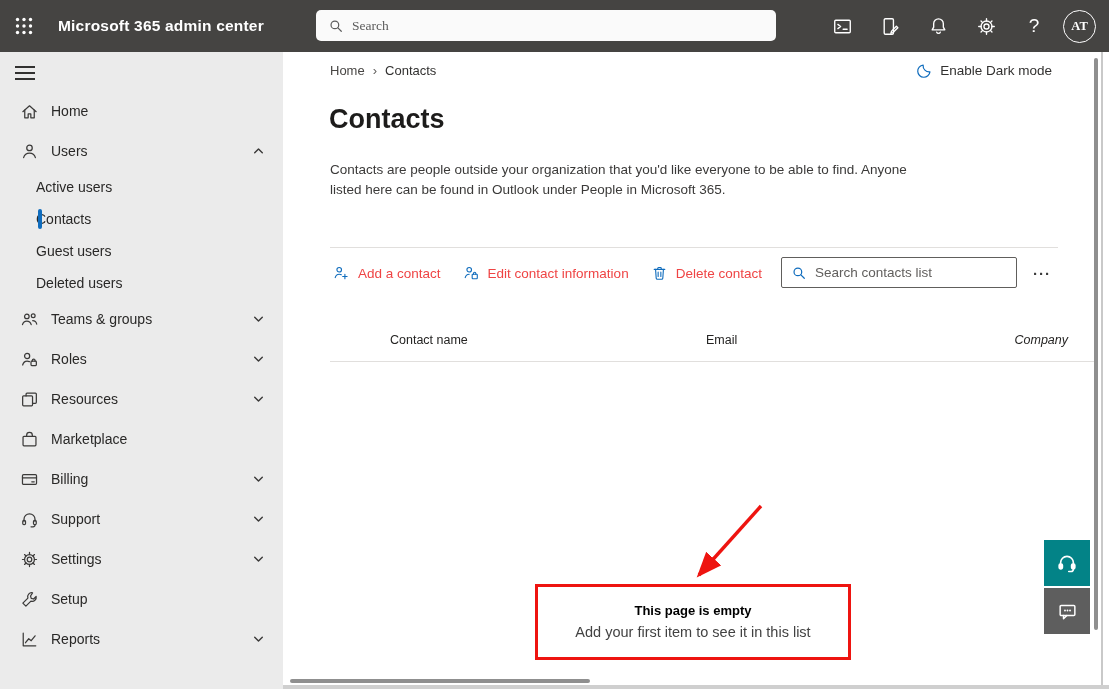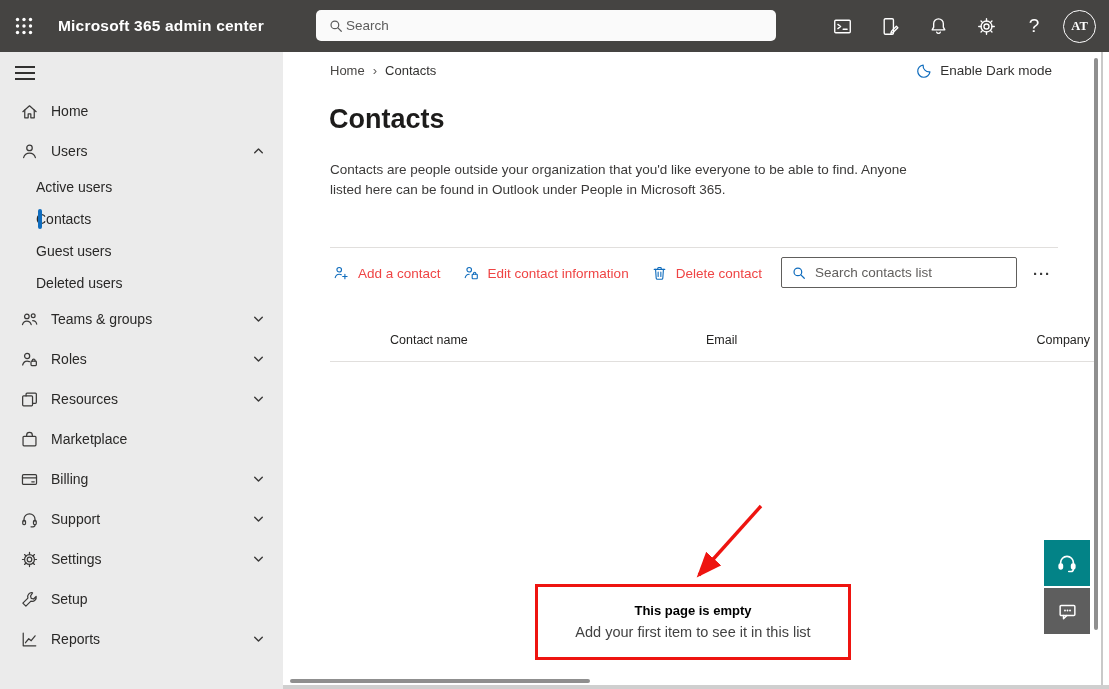--- a/index.html
+++ b/index.html
@@ -8,21 +8,21 @@
   .screen { position:relative; width:1109px; height:689px; overflow:hidden; background:#fff; }
 
   
   .topbar { position:absolute; left:0; top:0; width:1109px; height:52px;
             background:var(--topbar-bg,#454442); display:flex; align-items:center; z-index:30; }
   .waffle { width:48px; height:52px; display:flex; align-items:center; justify-content:center; cursor:pointer; background:none; border:none; }
   .app-title { color:#fff; font-size:15.5px; font-weight:700; margin-left:10px; letter-spacing:.2px; }
   .top-search { position:absolute; left:316px; top:10px; width:460px; height:31px; background:#fafafa;
                 border-radius:5px; display:flex; align-items:center; padding-left:12px; }
   .top-search input { border:none; outline:none; background:transparent; font-size:13.5px; color:#333;
-                      font-family:Liberation Sans, sans-serif; margin-left:2px; width:380px; }
+                      font-family:Liberation Serif, serif; margin-left:8px; width:380px; }
   .top-search input::placeholder { color:#5c5c5c; }
   .top-icons { position:absolute; right:0; top:0; height:52px; display:flex; align-items:center; }
   .top-icon-btn { width:48px; height:52px; display:flex; align-items:center; justify-content:center;
                   background:none; border:none; color:#fff; cursor:pointer; }
   .help-glyph { font-size:19px; color:#fff; font-weight:400; }
   .avatar { width:33px; height:33px; border-radius:50%; border:1.6px solid #fff; color:#fff;
             display:flex; align-items:center; justify-content:center; font-size:12.5px; font-weight:700;
             margin:0 13px 0 5px; background:transparent; cursor:pointer;font-family:Liberation Serif, serif; }
 
   
@@ -64,21 +64,21 @@
                  border-radius:2px; background:#fff; display:flex; align-items:center; padding-left:9px; }
   .list-search input { border:none; outline:none; background:transparent; font-size:13.5px; color:#333;
                        font-family:inherit; margin-left:8px; width:185px; }
   .list-search input::placeholder { color:#605e5c; }
   .more-btn { position:absolute; left:742px; top:208px; width:34px; height:26px; background:none; border:none;
               cursor:pointer; color:#3b3b3b; font-size:15px; letter-spacing:1px; font-weight:700; }
 
   .table-head { position:absolute; left:0; top:281px; width:826px; height:22px; font-size:12.5px; color:#252423; }
   .col-contact { position:absolute; left:107px; }
   .col-email   { position:absolute; left:423px; }
-  .col-company { position:absolute; right:19px; }
+  .col-company { position:absolute; right:41px;font-style:italic; }
 
   .empty-box { position:absolute; left:252px; top:532px; width:316px; height:76px;
                border:3px solid var(--annotation-red,#ee1410); text-align:center; }
   .empty-title { margin-top:16px; font-size:13px; font-weight:700; color:#000000; }
   .empty-sub { margin-top:6px; font-size:14.5px; color:#424242; }
 
   .arrow-svg { position:absolute; left:680px; top:495px; pointer-events:none; z-index:25; }
 
   
   .float-btn { position:absolute; left:1044px; width:46px; height:46px; border:none; cursor:pointer;

